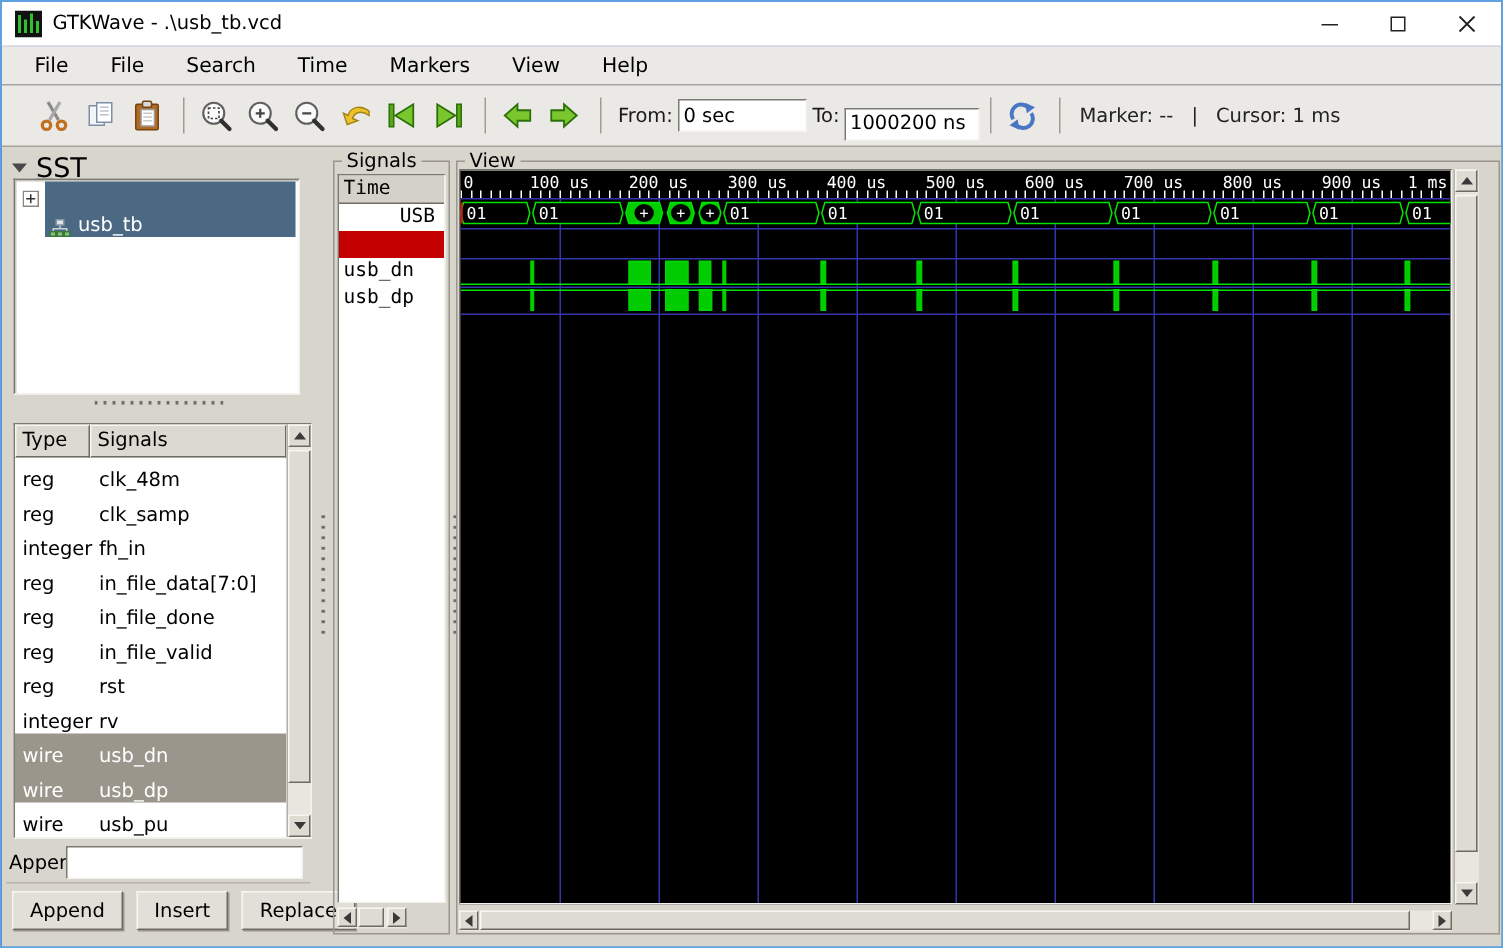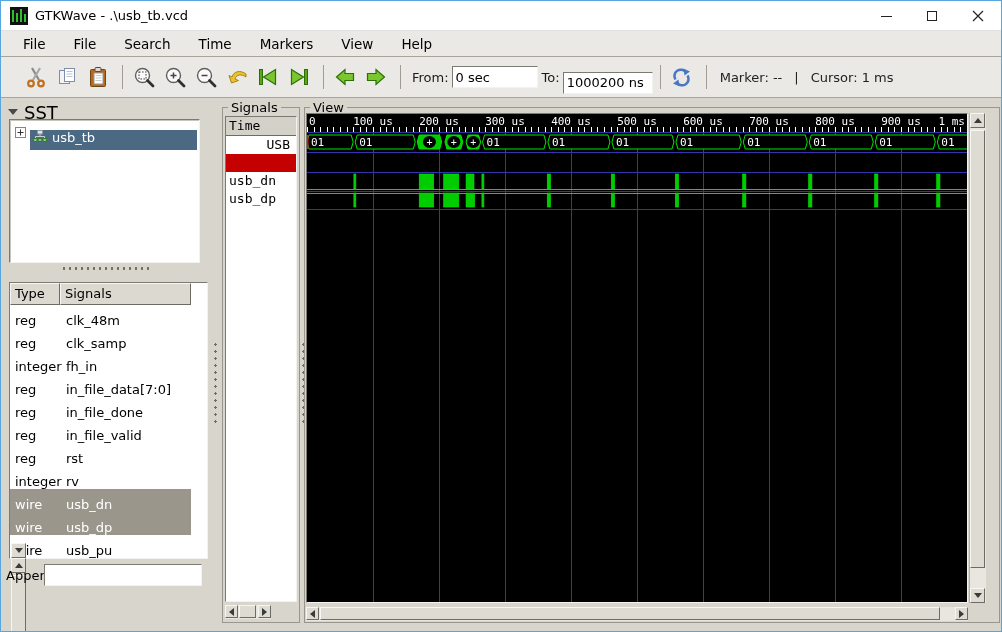--- a/index.html
+++ b/index.html
@@ -33,27 +33,27 @@
   #main { position:absolute; left:0; top:97px; width:1002px; height:535px; background:#d8d5cd; }
 
   
   #sst-header { position:absolute; left:7px; top:4px; display:flex; align-items:center; }
   .exp-tri { width:0; height:0; border:5px solid transparent; border-top:6px solid #4a4a4a; margin-right:6px; margin-top:4px; }
   .sst-label { font-size:18px; }
   .sst-label::first-letter { text-decoration:underline; }
   #tree-box { position:absolute; left:8px; top:21px; width:191px; height:144px; background:#fff; border:1px solid; border-color:#7a7a72 #f4f2ee #f4f2ee #7a7a72; box-shadow:inset 1px 1px 0 #c8c5be; }
   #tree-row { position:absolute; left:2px; top:3px; right:2px; height:19px; display:flex; align-items:center; }
   #tree-expander { margin-left:3px; margin-right:4px; flex:0 0 auto; }
-  #tree-sel { flex:1; height:20px; background:#4b6983; color:#fff; display:flex; align-items:flex-start; padding-left:3px;margin-top:14px; }
+  #tree-sel { flex:1; height:37px; background:#4b6983; color:#fff; display:flex; align-items:flex-end; padding-left:3px;margin-top:14px; }
   #tree-sel svg { margin-right:5px; }
   .hdots { position:absolute; left:62px; top:167px; width:86px; height:7px;
            background-image:radial-gradient(circle,#6e6a64 1.1px,transparent 1.3px); background-size:6px 5px; background-position:center; background-repeat:repeat-x; }
 
   
-  #table-wrap { position:absolute; left:8px; top:184px; width:199px; height:277px; border:1px solid; border-color:#7a7a72 #f4f2ee #f4f2ee #7a7a72; background:#fff; display:flex;flex-direction:column; }
+  #table-wrap { position:absolute; left:8px; top:184px; width:199px; height:277px; border:1px solid; border-color:#7a7a72 #f4f2ee #f4f2ee #7a7a72; background:#fff; display:flex; }
   #table-area { width:181px; height:100%; overflow:hidden; }
   .th-row { display:flex; height:22px; }
   .th { background:#dcd9d1; border:1px solid; border-color:#f8f6f2 #6e6a64 #6e6a64 #f8f6f2; font-size:13px; padding:2px 4px; }
   .th-type { width:50px; } .th-name { width:131px; }
   .trow { display:flex; height:23px; align-items:flex-end; font-size:13px; }
   .trow .c-type { width:50px; padding-left:5px; }
   .trow .c-name { width:131px; padding-left:6px; }
   .trow.sel { background:#9a968c; color:#fff; }
 
   
@@ -315,20 +315,27 @@
         <div class="sb-thumb" style="left:0;top:17px;width:15px;height:222px;"></div>
         <div class="sb-btn" style="left:0;bottom:0;width:15px;height:15px;">
             <div class="tri-down"></div>
           </div>
       </div>
     </div>
 
     <span id="filter-label">Append:</span>
     <input class="tinput" id="filter-input" value="" style="">
 
+    <div id="btn-frame">
+      <div id="btn-row">
+          <div class="pushbtn">Append</div>
+          <div class="pushbtn">Insert</div>
+          <div class="pushbtn">Replace</div>
+        </div>
+    </div>
 
     <div class="vsplit" style="left:209px;">
         <div class="dots"></div>
       </div>
 
     <div class="gframe" id="signals-frame">
       <span class="gframe-label">Signals</span>
       <div id="signals-list">
         <div class="sig-time">Time</div>
         <div id="sig-rows">

